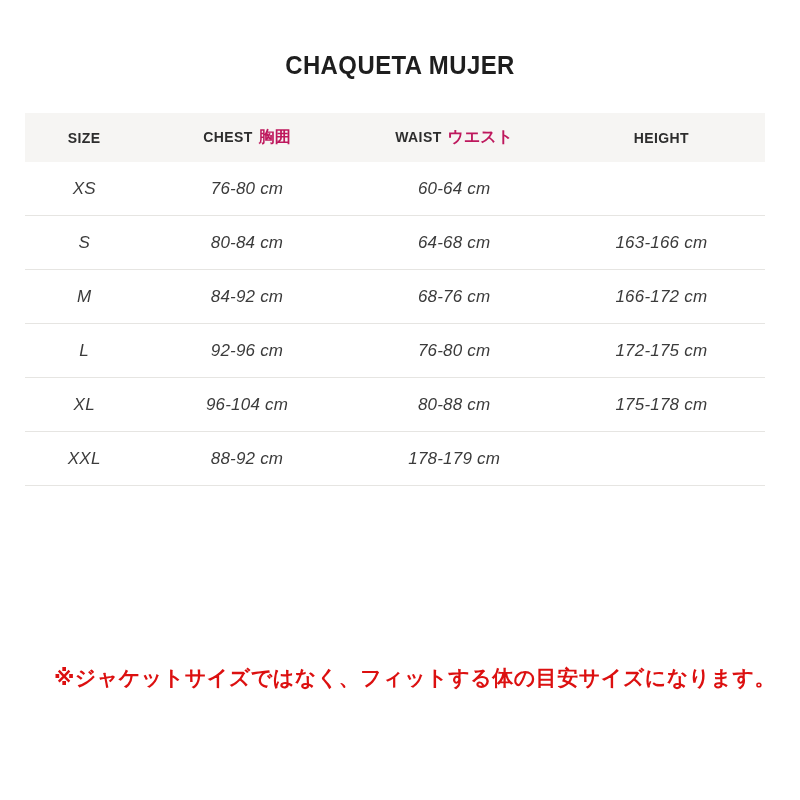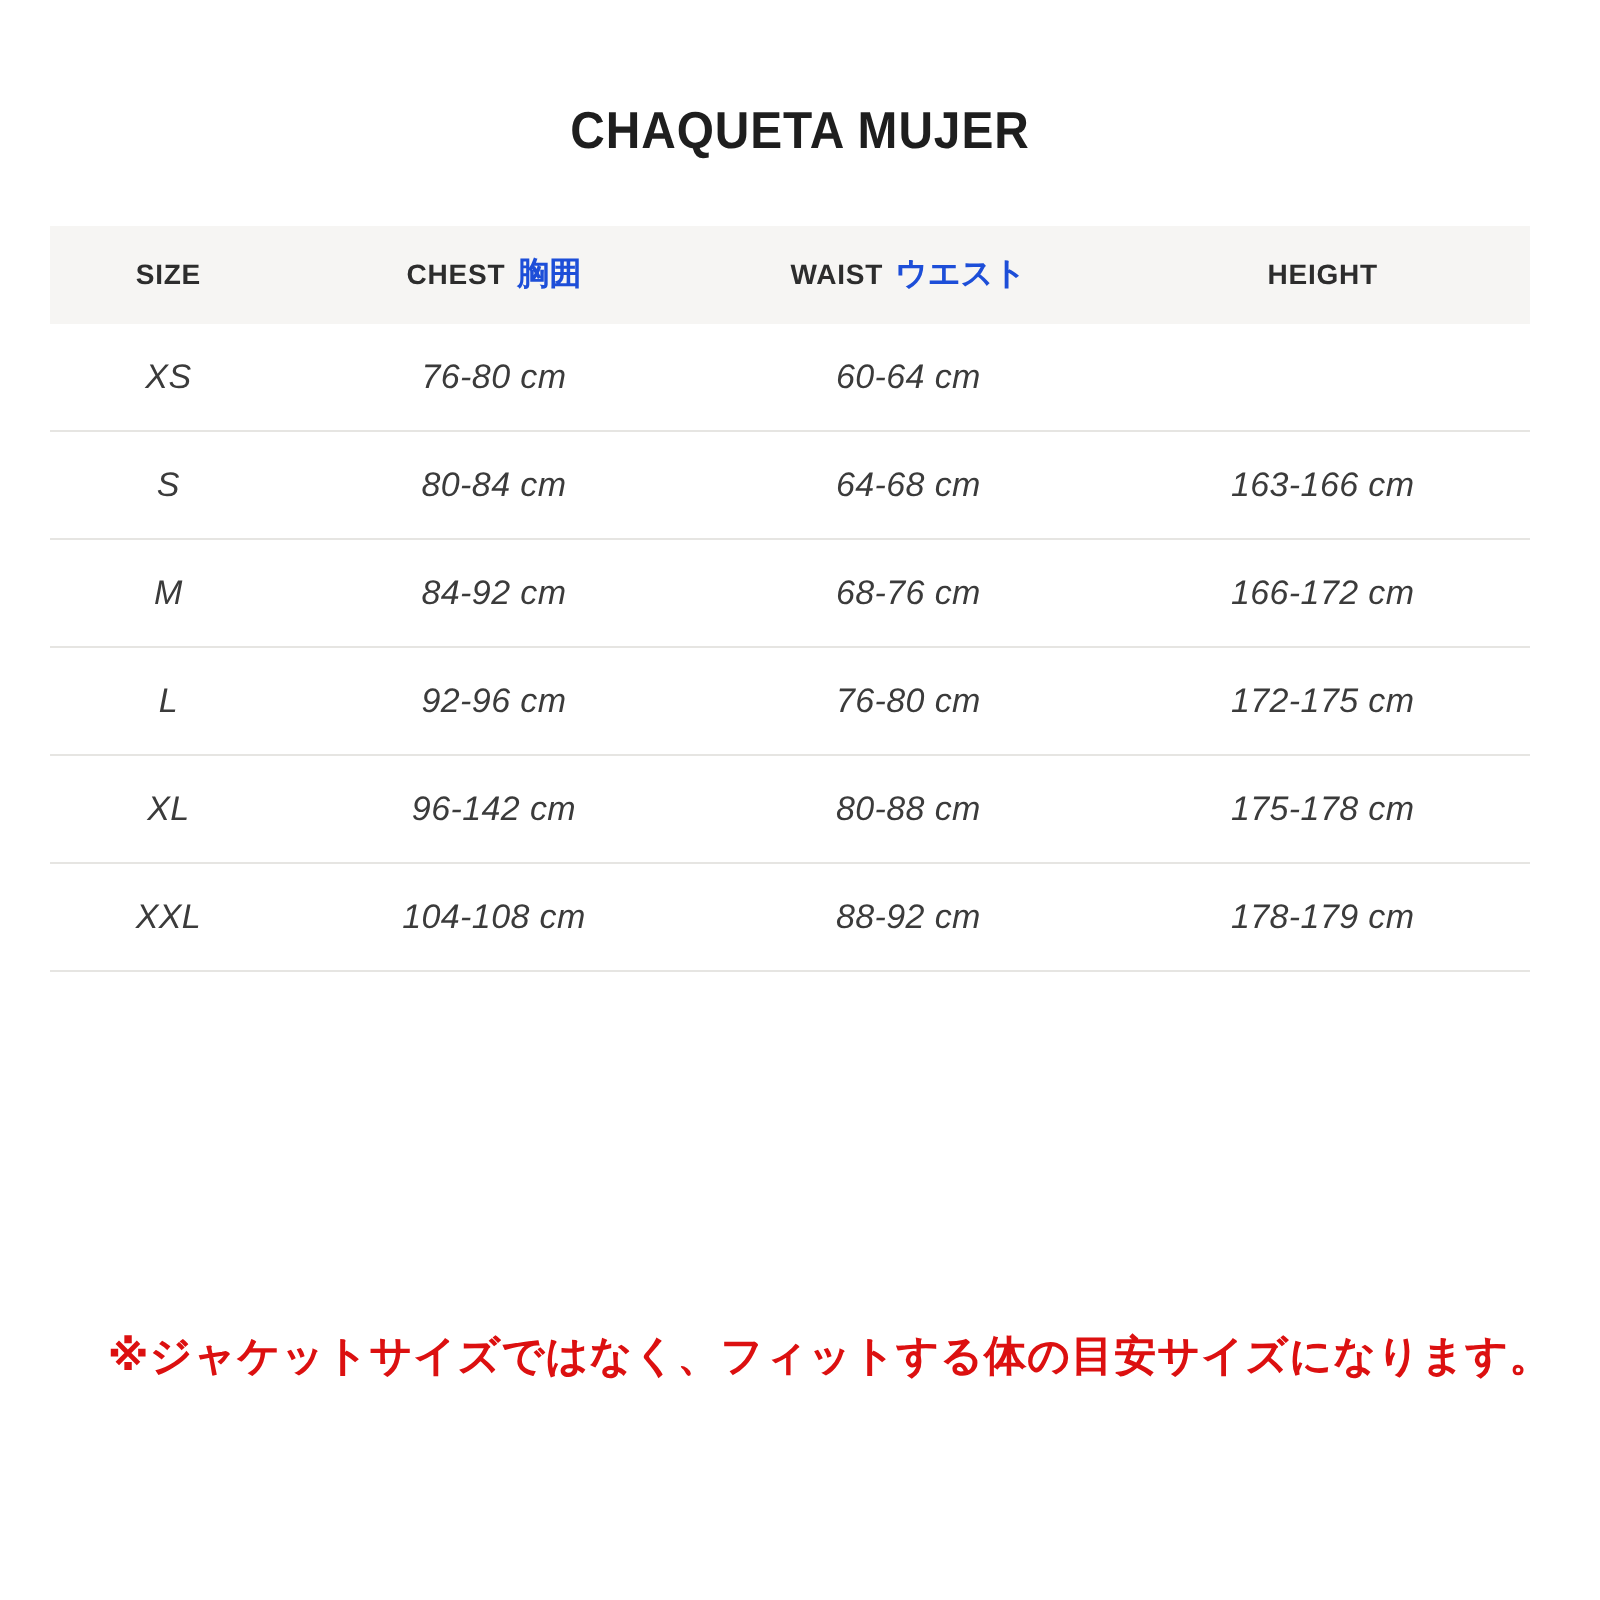--- a/index.html
+++ b/index.html
@@ -20,21 +20,21 @@
   .tr { display:flex; align-items:center; width:100%; }
   .th-row { background:#f6f5f3; height:49px; }
   .td-row { height:54px; border-bottom:1px solid #e6e5e2; background:#ffffff; }
   .c1 { width:16%; text-align:center; }
   .c2,.c3,.c4 { width:28%; text-align:center; }
 
   .th-en {
     font-size:14px; font-weight:700; color:#2d2d2d; letter-spacing:0.4px;
   }
   .th-jp {
-    font-size:16px; font-weight:700; color:#1d4ed8; margin-left:6px;
+    font-size:16px; font-weight:700; color:#be185d; margin-left:6px;
   }
   .cell {
     font-size:17px; color:#3b3b3b; font-weight:400; letter-spacing:0.2px;font-style:italic;
   }
 
   .note {
     position:absolute; top:664px; left:0; width:800px;
     text-align:center;
     font-size:21px; font-weight:700; color:#dc1010;
     letter-spacing:0.5px;
@@ -85,27 +85,26 @@
 
   <div class="tr td-row">
     <div class="c1 cell">L</div>
     <div class="c2 cell">92-96 cm</div>
     <div class="c3 cell">76-80 cm</div>
     <div class="c4 cell">172-175 cm</div>
   </div>
 
   <div class="tr td-row">
     <div class="c1 cell">XL</div>
-    <div class="c2 cell">96-142 cm</div>
+    <div class="c2 cell">96-104 cm</div>
     <div class="c3 cell">80-88 cm</div>
     <div class="c4 cell">175-178 cm</div>
   </div>
 
   <div class="tr td-row">
     <div class="c1 cell">XXL</div>
-    <div class="c2 cell">104-108 cm</div>
     <div class="c3 cell">88-92 cm</div>
     <div class="c4 cell">178-179 cm</div>
   </div>
 
 </div>
 
 <div class="note">※ジャケットサイズではなく、フィットする体の目安サイズになります。</div>
 
 </body></html>

